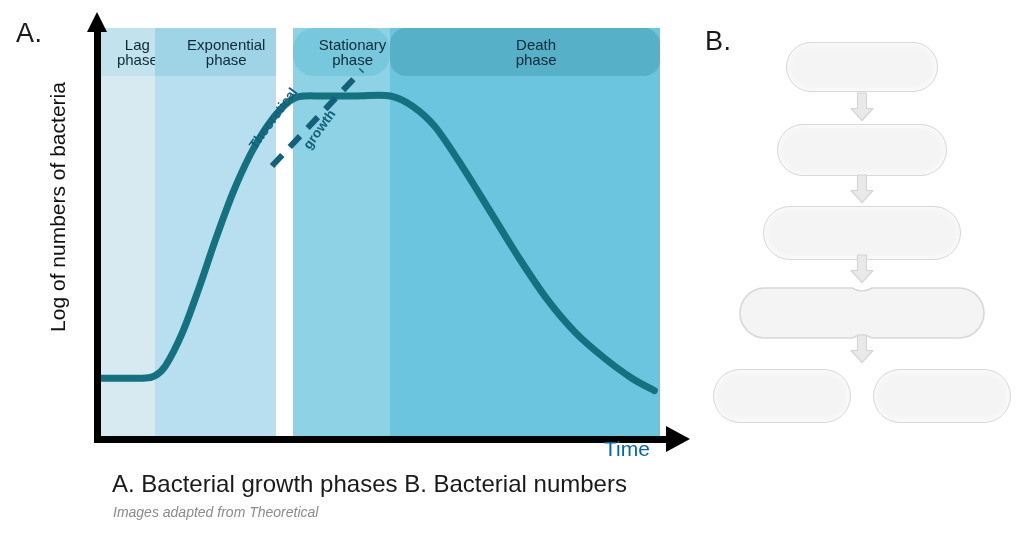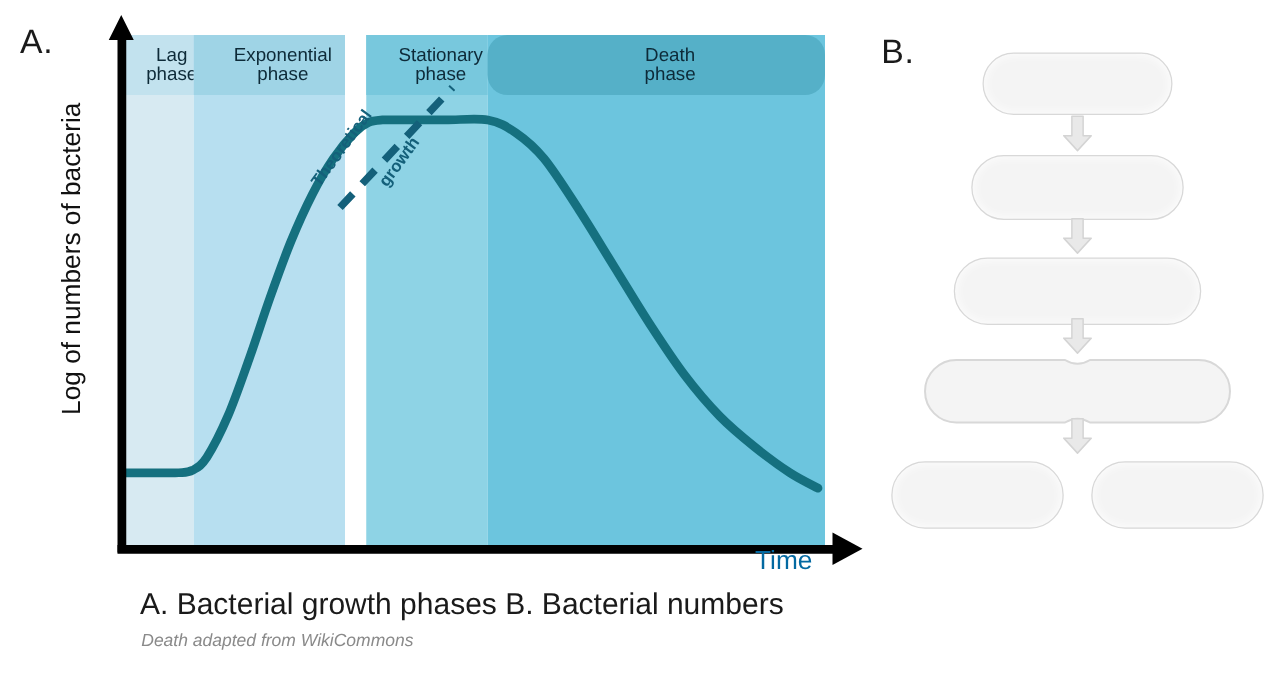--- a/index.html
+++ b/index.html
@@ -68,21 +68,21 @@
         <div class="band-header" style="background: rgb(194, 226, 238);">
           <div class="band-label"><span>Lag</span><br><span>phase</span></div>
         </div>
       </div>
       <div class="band" style="left: 56.762px; width: 121px; background: rgb(183, 223, 240);">
         <div class="band-header" style="background: rgb(159, 212, 230);">
           <div class="band-label"><span>Exponential</span><br><span>phase</span></div>
         </div>
       </div>
       <div class="band" style="left: 195.014px; width: 97.226px; background: rgb(142, 211, 229);">
-        <div class="band-header" style="background: rgb(120, 200, 221);">
+        <div class="band-header" style="background: rgb(120, 200, 221); border-radius: 21px;">
           <div class="band-label"><span>Stationary</span><br><span>phase</span></div>
         </div>
       </div>
       <div class="band" style="left: 292.24px; width: 269.76px; background: rgb(108, 197, 222);">
         <div class="band-header" style="background: rgb(85, 176, 200); border-radius: 16px;">
           <div class="band-label"><span>Death</span><br><span>phase</span></div>
         </div>
       </div>
       <svg width="562" height="412" viewBox="0 0 562 412" style="position: absolute; left: 0px; top: 0px; overflow: visible;">
         <path d="M 0 350.2 C 3.7466666666666666 350.2, 14.986666666666668 350.2, 22.48 350.2 C 29.973333333333333 350.2, 39.34 350.5433333333333, 44.96 350.2 C 50.58 349.8566666666667, 52.45333333333333 350.2, 56.2 348.14 C 59.94666666666667 346.08, 62.75666666666667 345.05, 67.44 337.84000000000003 C 72.12333333333333 330.63000000000005, 78.67999999999999 317.9266666666667, 84.3 304.88 C 89.92 291.8333333333333, 95.53999999999999 275.35333333333335, 101.16 259.56 C 106.78 243.76666666666668, 112.39999999999999 225.91333333333333, 118.02 210.12 C 123.64 194.32666666666668, 129.26 178.53333333333333, 134.88 164.8 C 140.5 151.0666666666667, 146.12 138.7066666666667, 151.74 127.72000000000003 C 157.36 116.73333333333336, 162.98 107.12, 168.6 98.88 C 174.22 90.63999999999999, 180.77666666666667 83.08666666666663, 185.46 78.27999999999997 C 190.14333333333335 73.47333333333331, 192.95333333333332 71.75666666666667, 196.7 70.04000000000002 C 200.44666666666666 68.32333333333337, 203.25666666666666 68.32333333333335, 207.94 67.98000000000002 C 212.62333333333333 67.63666666666668, 216.37 67.98000000000002, 224.8 67.98000000000002 C 233.23000000000002 67.98000000000002, 247.28000000000003 67.98000000000002, 258.52000000000004 67.98000000000002 C 269.76000000000005 67.98000000000002, 282.87333333333333 66.26333333333336, 292.24 67.98000000000002 C 301.6066666666667 69.69666666666667, 307.2266666666667 73.12999999999998, 314.72 78.27999999999997 C 322.21333333333337 83.42999999999996, 328.77 88.58, 337.2 98.88 C 345.63 109.17999999999999, 355.93333333333334 125.65999999999998, 365.3 140.07999999999998 C 374.6666666666667 154.49999999999997, 384.0333333333333 170.2933333333333, 393.4 185.39999999999998 C 402.76666666666665 200.50666666666666, 412.1333333333333 216.3, 421.5 230.72 C 430.8666666666667 245.14, 440.23333333333335 259.55999999999995, 449.6 271.91999999999996 C 458.9666666666667 284.28, 468.3333333333333 295.26666666666665, 477.7 304.88 C 487.06666666666666 314.49333333333334, 496.43333333333334 322.0466666666667, 505.8 329.6 C 515.1666666666666 337.15333333333336, 525.47 344.70666666666665, 533.9 350.2 C 542.3299999999999 355.6933333333333, 552.6333333333333 360.5, 556.38 362.56" fill="none" stroke="#15707f" stroke-width="7" stroke-linecap="round" stroke-linejoin="round"></path>
@@ -143,13 +143,13 @@
       </svg>
     </div>
     <div class="arrow-wrap" style="top: 320px;">
       <svg class="arrow" viewBox="0 0 26 30">
         <path d="M8.5 1 H17.5 V16.5 H24 L13 28.5 L2 16.5 H8.5 Z" fill="#e9e9e9" stroke="#d4d4d4" stroke-width="1.2" stroke-linejoin="round"></path>
       </svg>
     </div>
   </div>
 
 <div id="caption">A. Bacterial growth phases B. Bacterial numbers</div>
-<div id="subcaption">Death adapted from WikiCommons</div>
+<div id="subcaption">Images adapted from Theoretical</div>
 
 </body></html>

